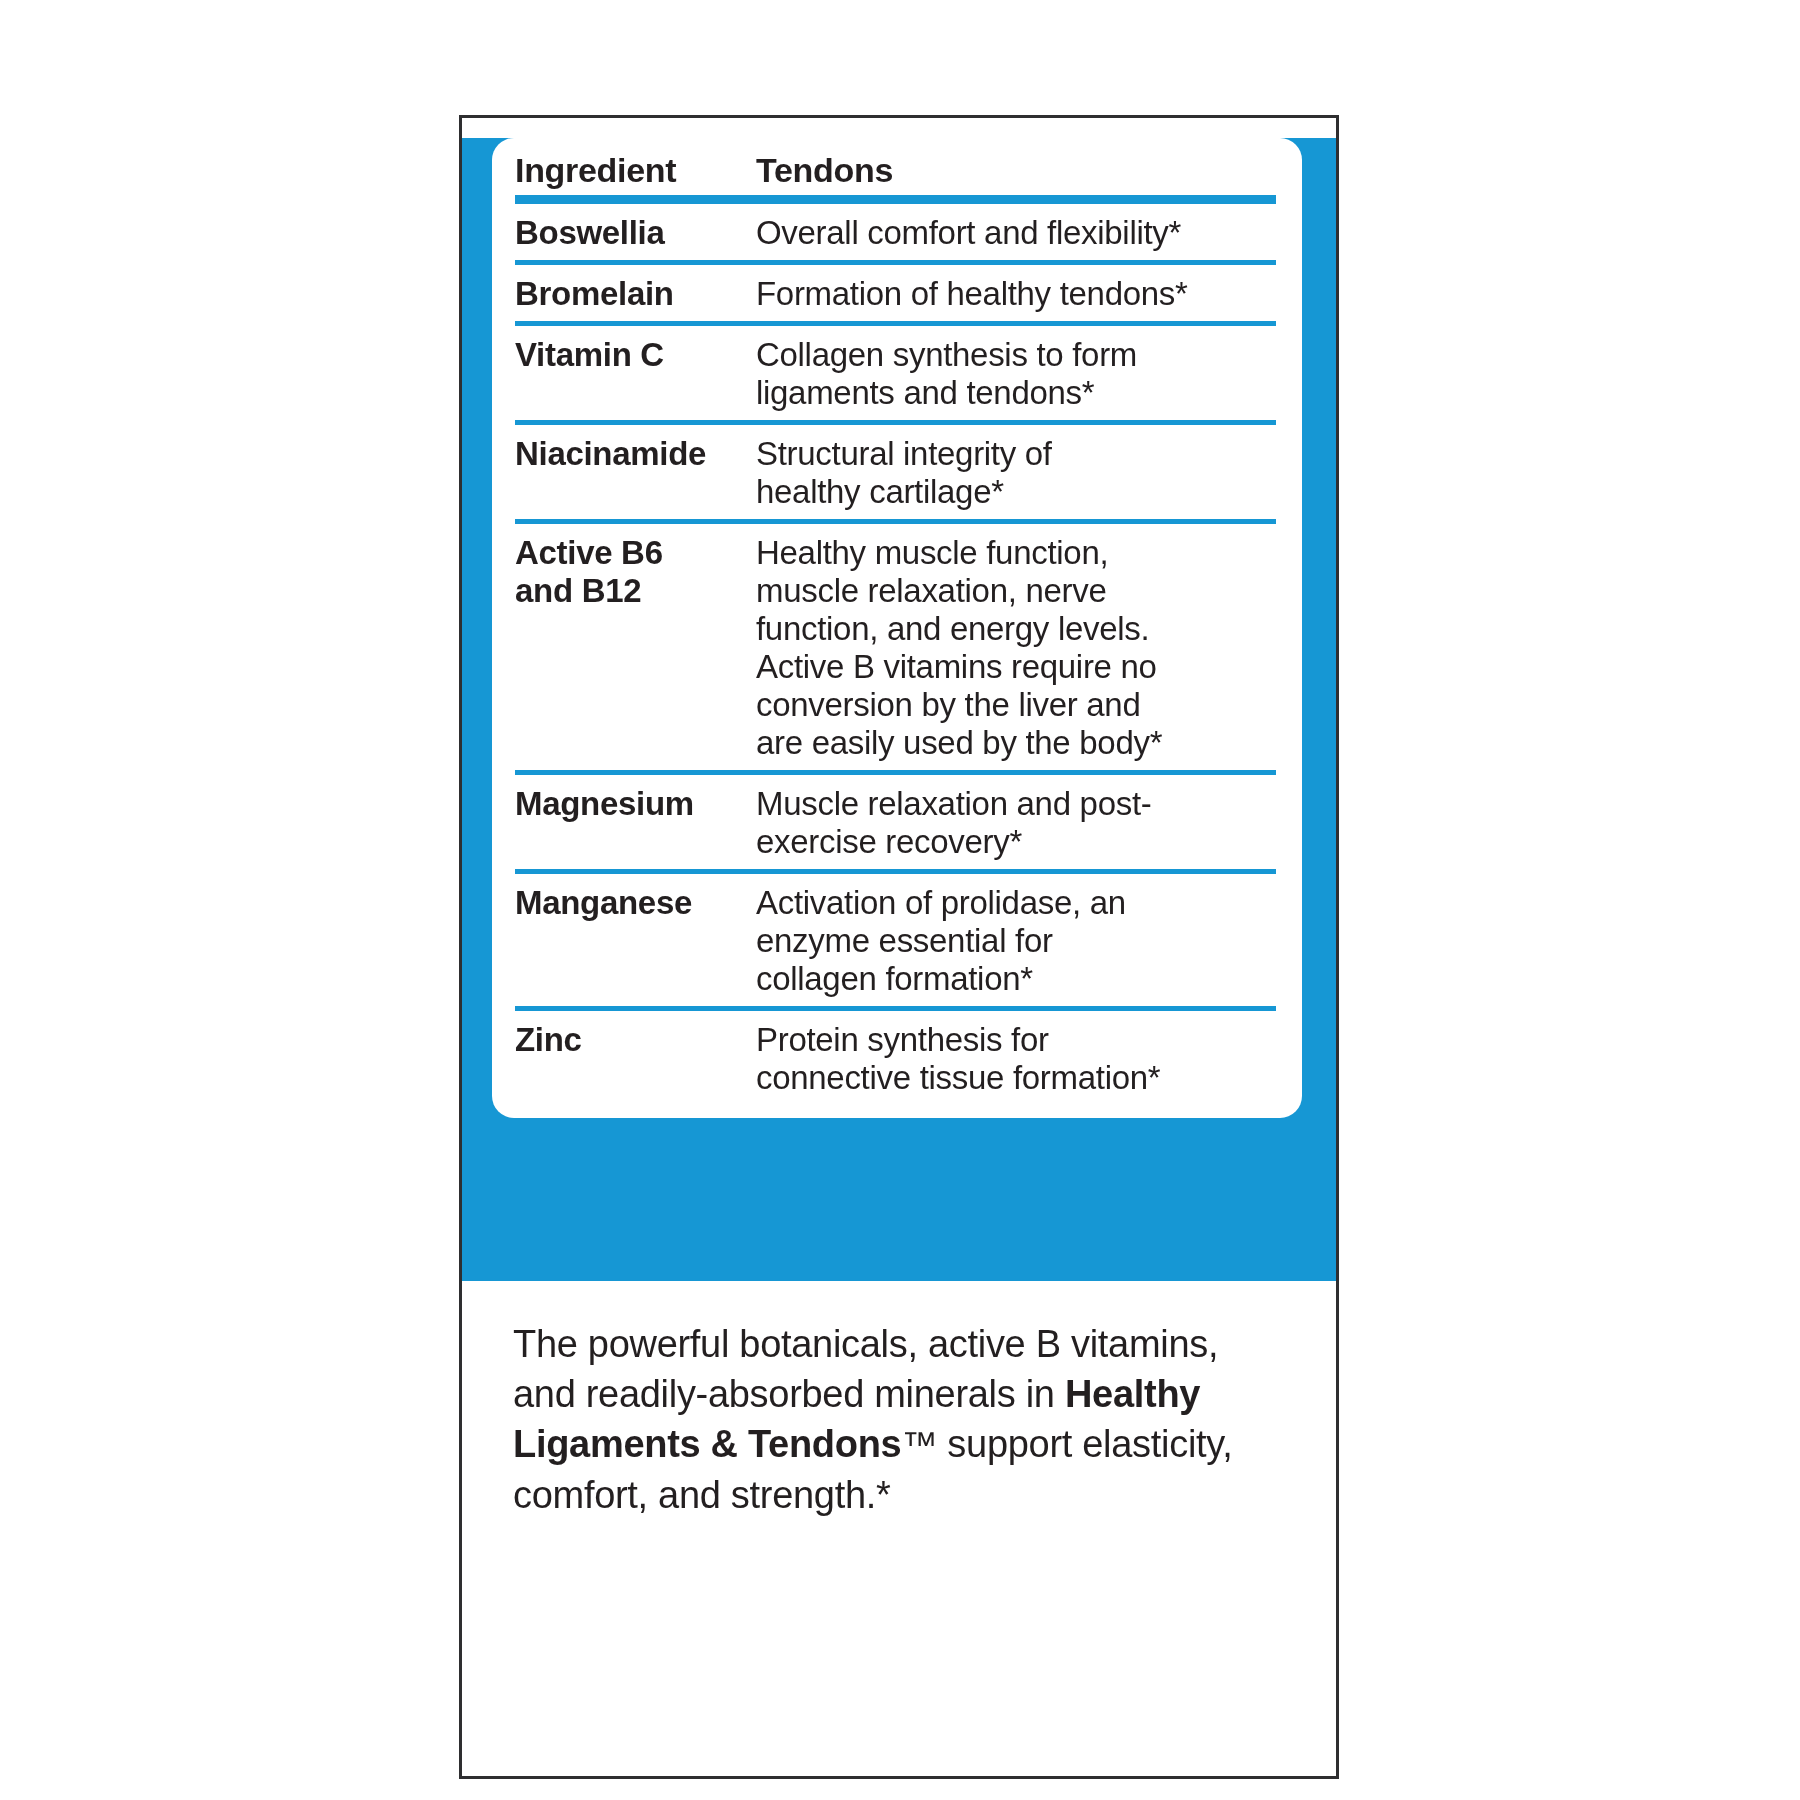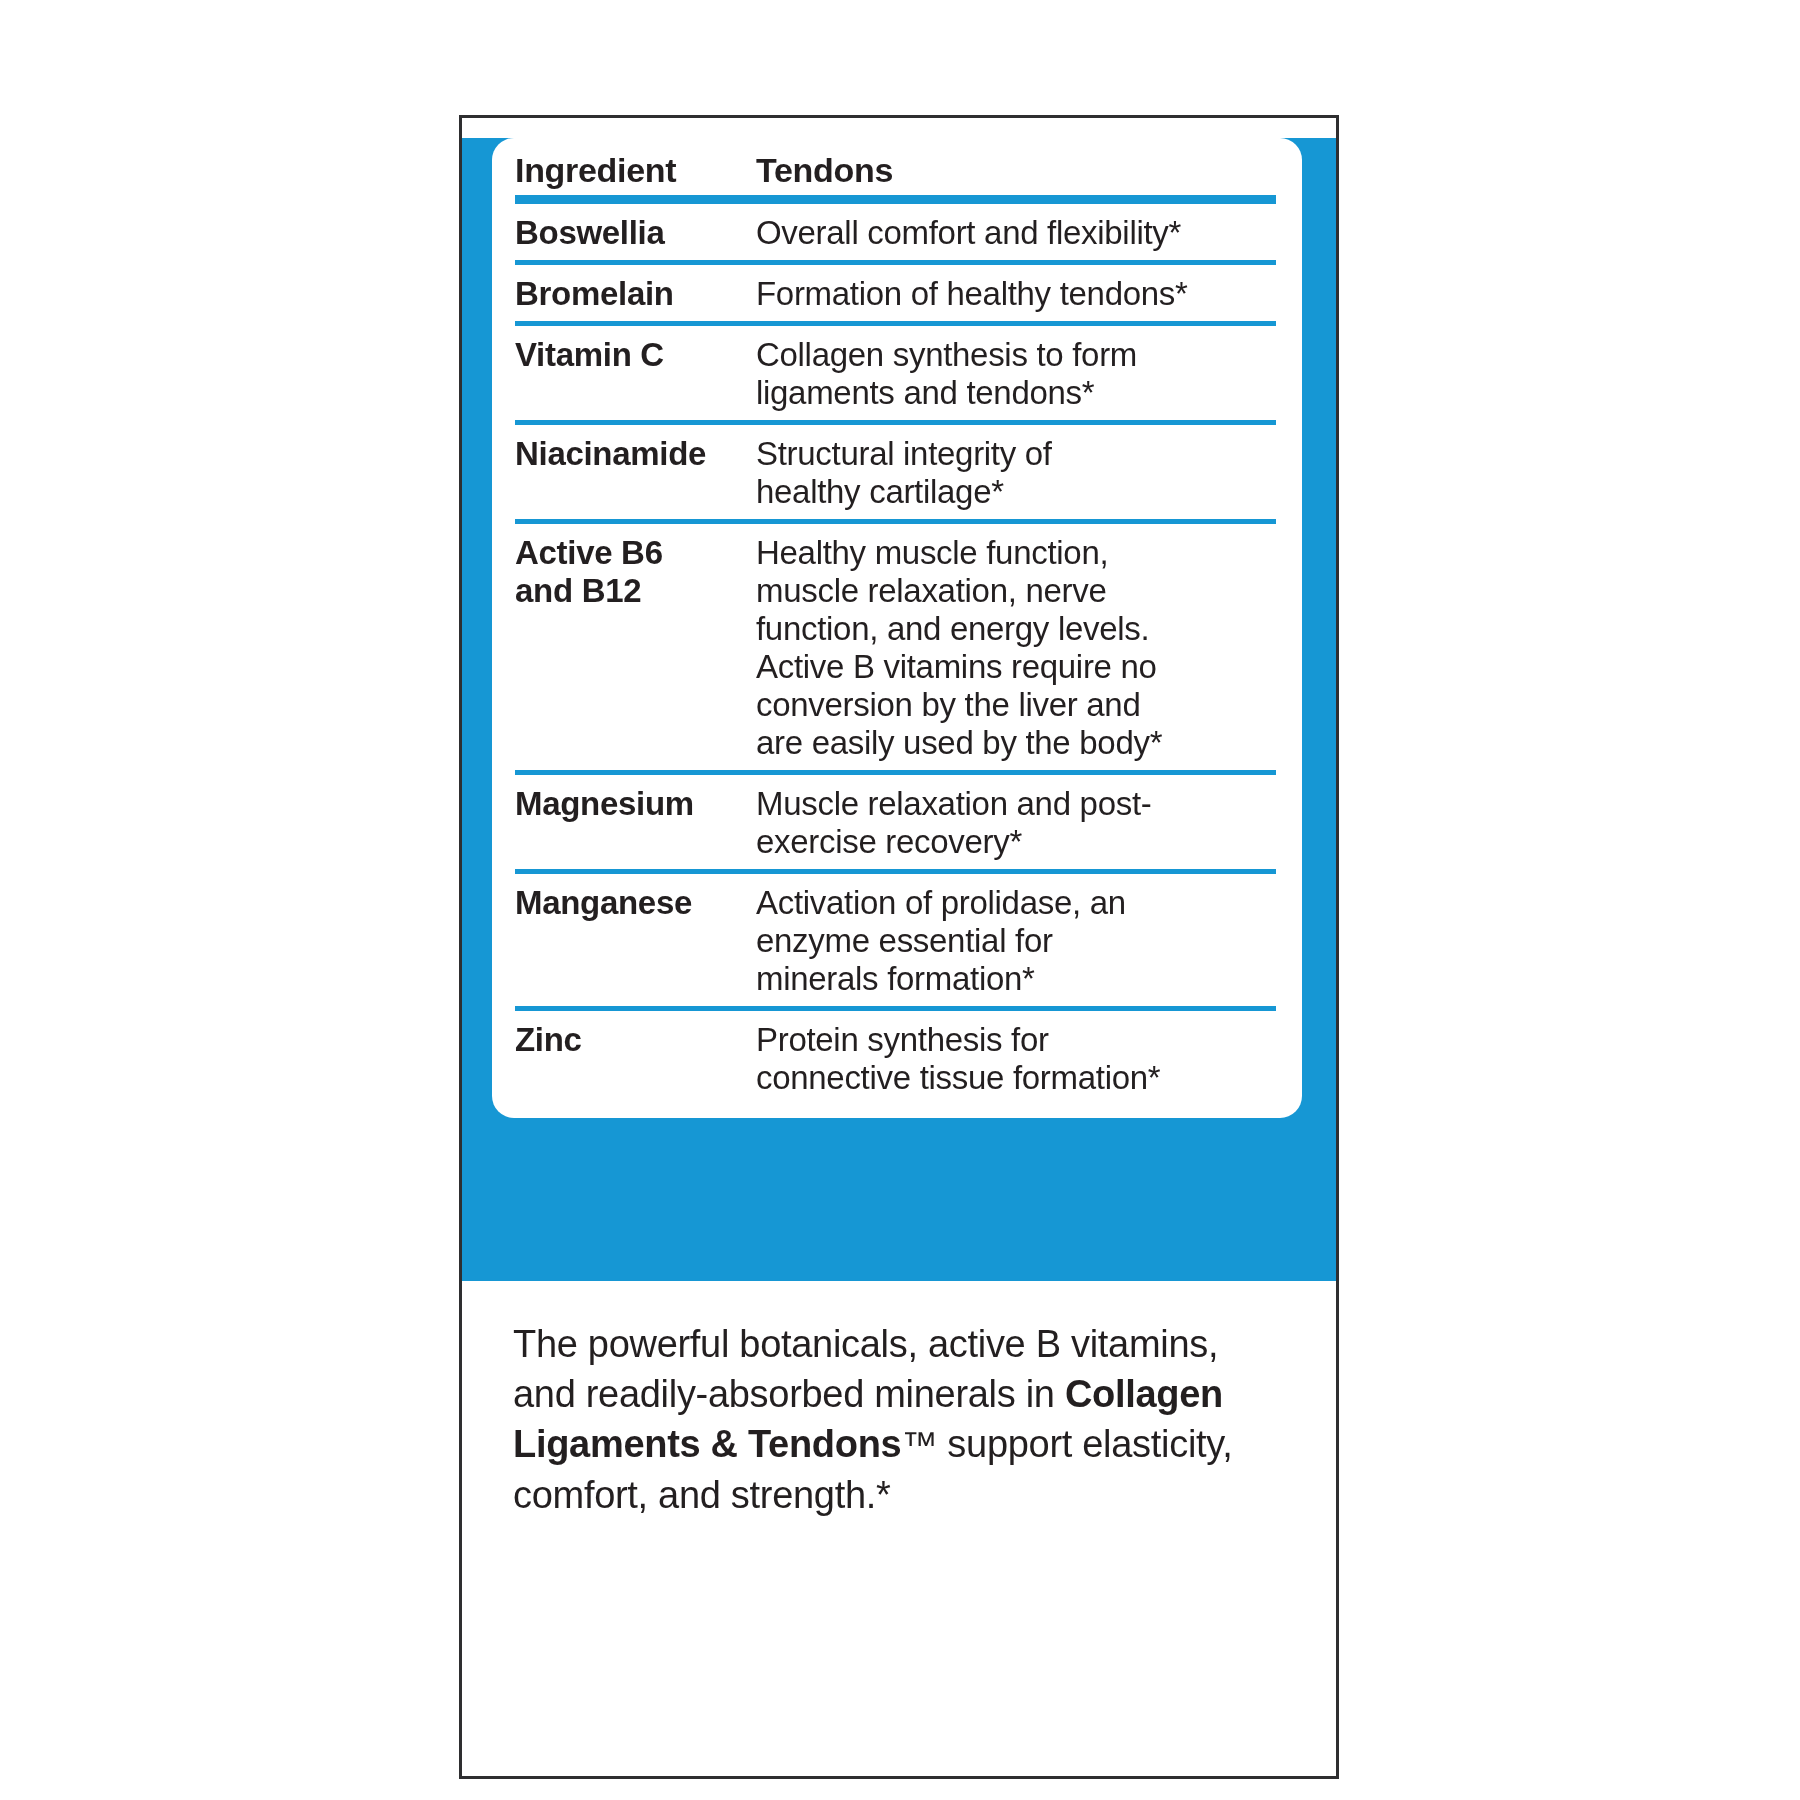--- a/index.html
+++ b/index.html
@@ -133,28 +133,28 @@
       </div>
       <div class="trow">
         <div class="cell-ingredient">Magnesium</div>
         <div class="cell-supports">Muscle relaxation and post-
 exercise recovery*</div>
       </div>
       <div class="trow">
         <div class="cell-ingredient">Manganese</div>
         <div class="cell-supports">Activation of prolidase, an
 enzyme essential for
-minerals formation*</div>
+collagen formation*</div>
       </div>
       <div class="trow">
         <div class="cell-ingredient">Zinc</div>
         <div class="cell-supports">Protein synthesis for
 connective tissue formation*</div>
       </div>
 
     </div>
   </div>
 
   <div class="footer-section">
-    <p class="footer-paragraph" id="footer-paragraph"><span>The powerful botanicals, active B vitamins,</span><br><span>and readily-absorbed minerals in </span><span class="b">Collagen</span><br><span class="b">Ligaments &amp; Tendons</span><span class="tm">™</span><span> support elasticity,</span><br><span>comfort, and strength.*</span></p>
+    <p class="footer-paragraph" id="footer-paragraph"><span>The powerful botanicals, active B vitamins,</span><br><span>and readily-absorbed minerals in </span><span class="b">Healthy</span><br><span class="b">Ligaments &amp; Tendons</span><span class="tm">™</span><span> support elasticity,</span><br><span>comfort, and strength.*</span></p>
   </div>
 
 </div>
 
 </body></html>

